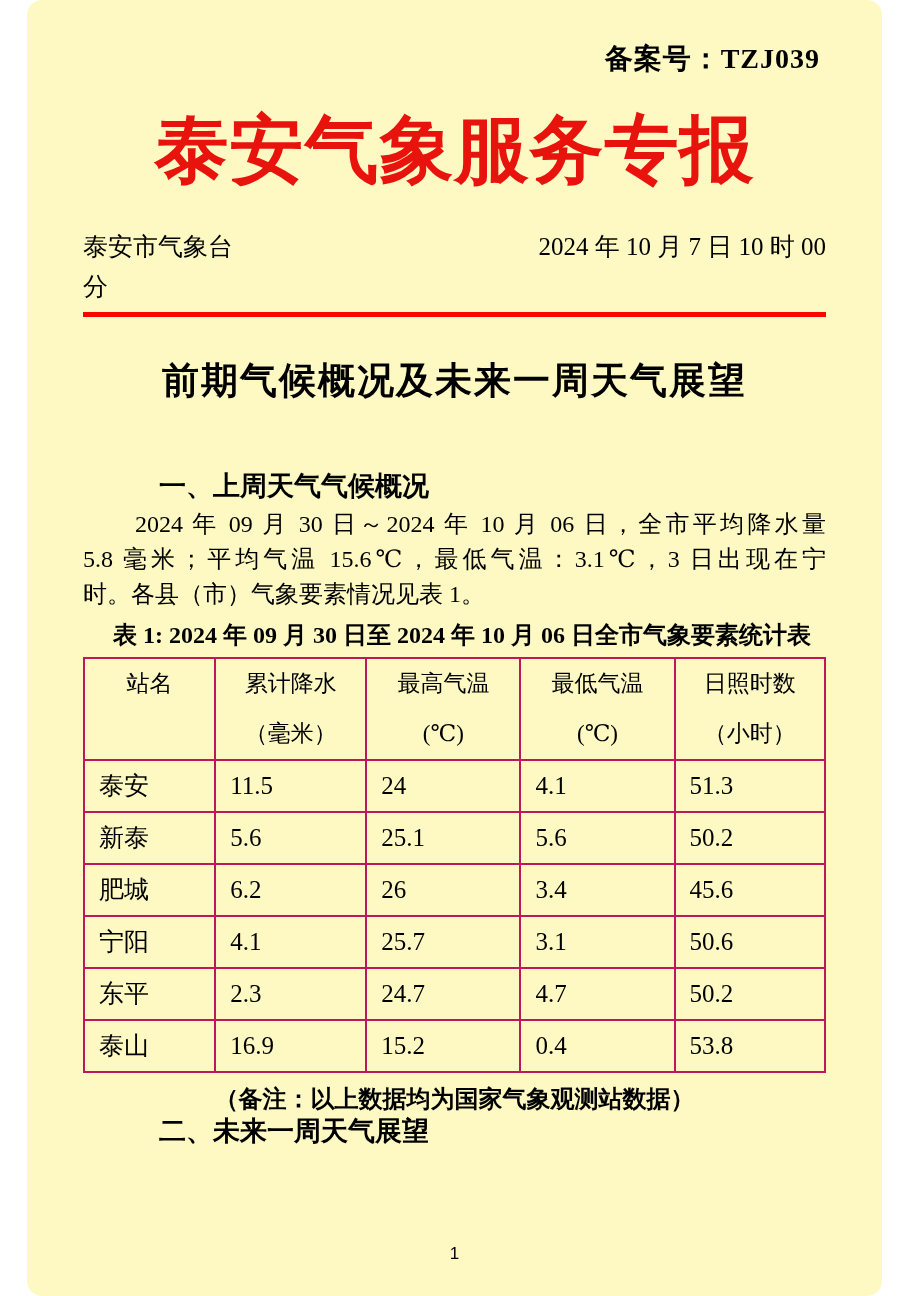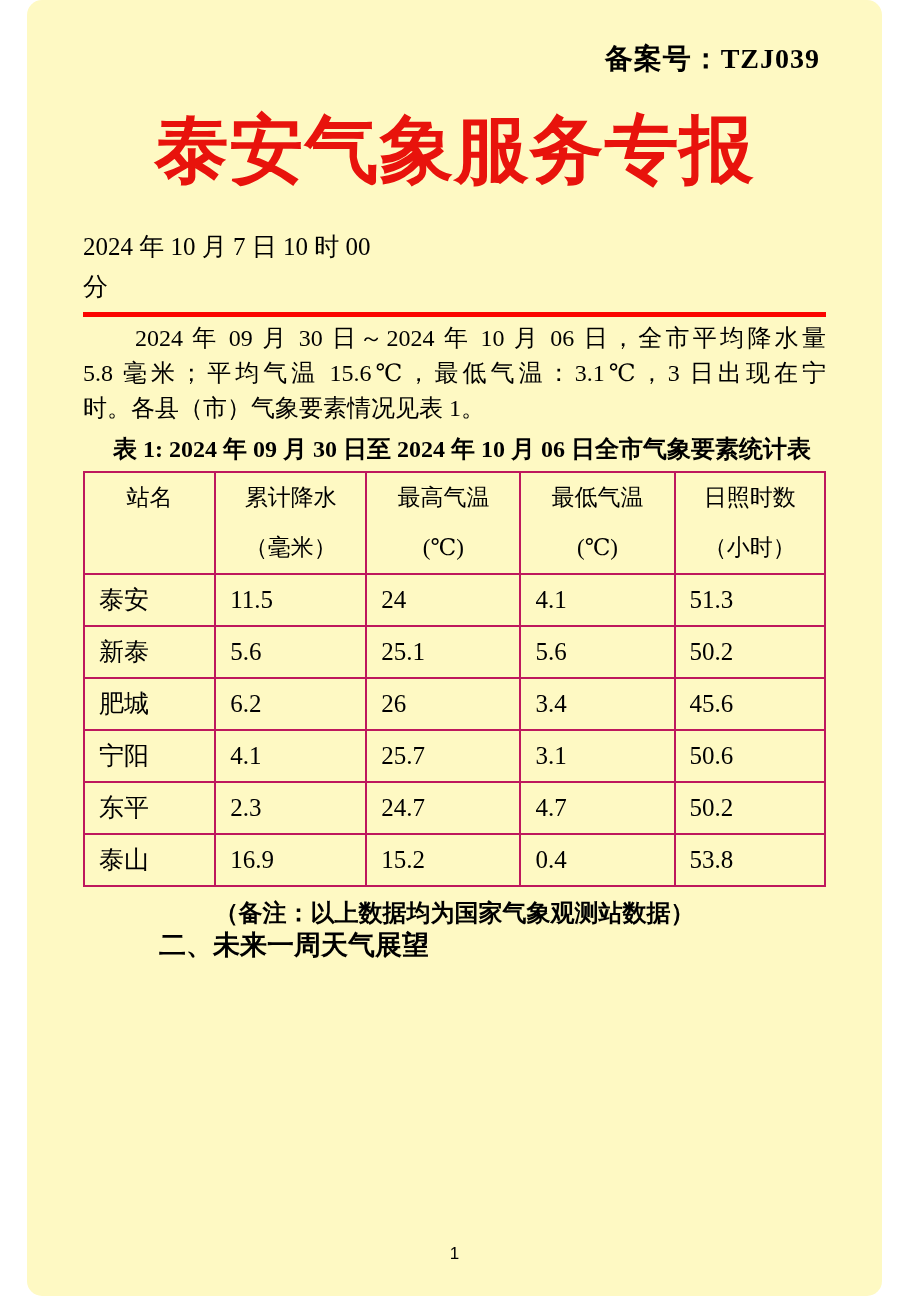--- a/index.html
+++ b/index.html
@@ -138,27 +138,30 @@
 <body>
 
 <div class="page">
   <div class="content">
 
     <div class="record-number">备案号：TZJ039</div>
 
     <div class="main-title">泰安气象服务专报</div>
 
     <div class="issuer-row">
+      <span>泰安市气象台</span>
       <span>2024 年 10 月 7 日 10 时 00</span>
     </div>
     <div class="issuer-overflow">分</div>
 
     <div class="red-rule"></div>
 
-
+    <div class="doc-heading">前期气候概况及未来一周天气展望</div>
+
+    <div class="section-heading section-1">一、上周天气气候概况</div>
 
     <div class="para">
       <div class="para-line first">2024 年 09 月 30 日～2024 年 10 月 06 日，全市平均降水量</div>
       <div class="para-line">5.8 毫米；平均气温 15.6℃，最低气温：3.1℃，3 日出现在宁</div>
       <div class="para-line last">时。各县（市）气象要素情况见表 1。</div>
     </div>
 
     <div class="table-caption">表 1: 2024 年 09 月 30 日至 2024 年 10 月 06 日全市气象要素统计表</div>
 
     <table class="weather">

